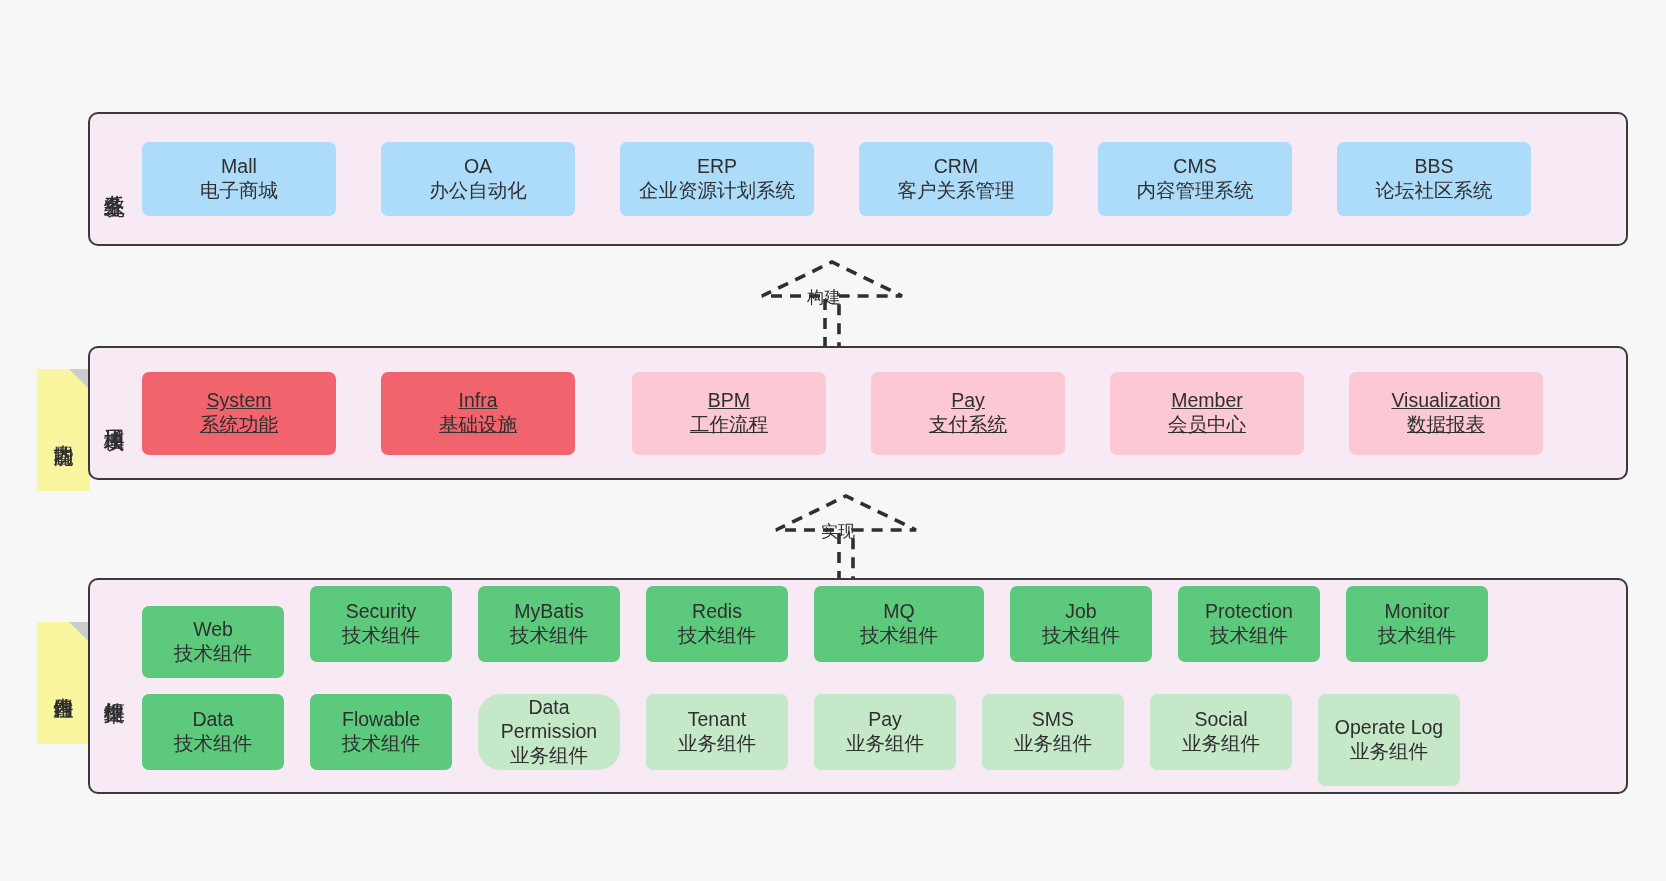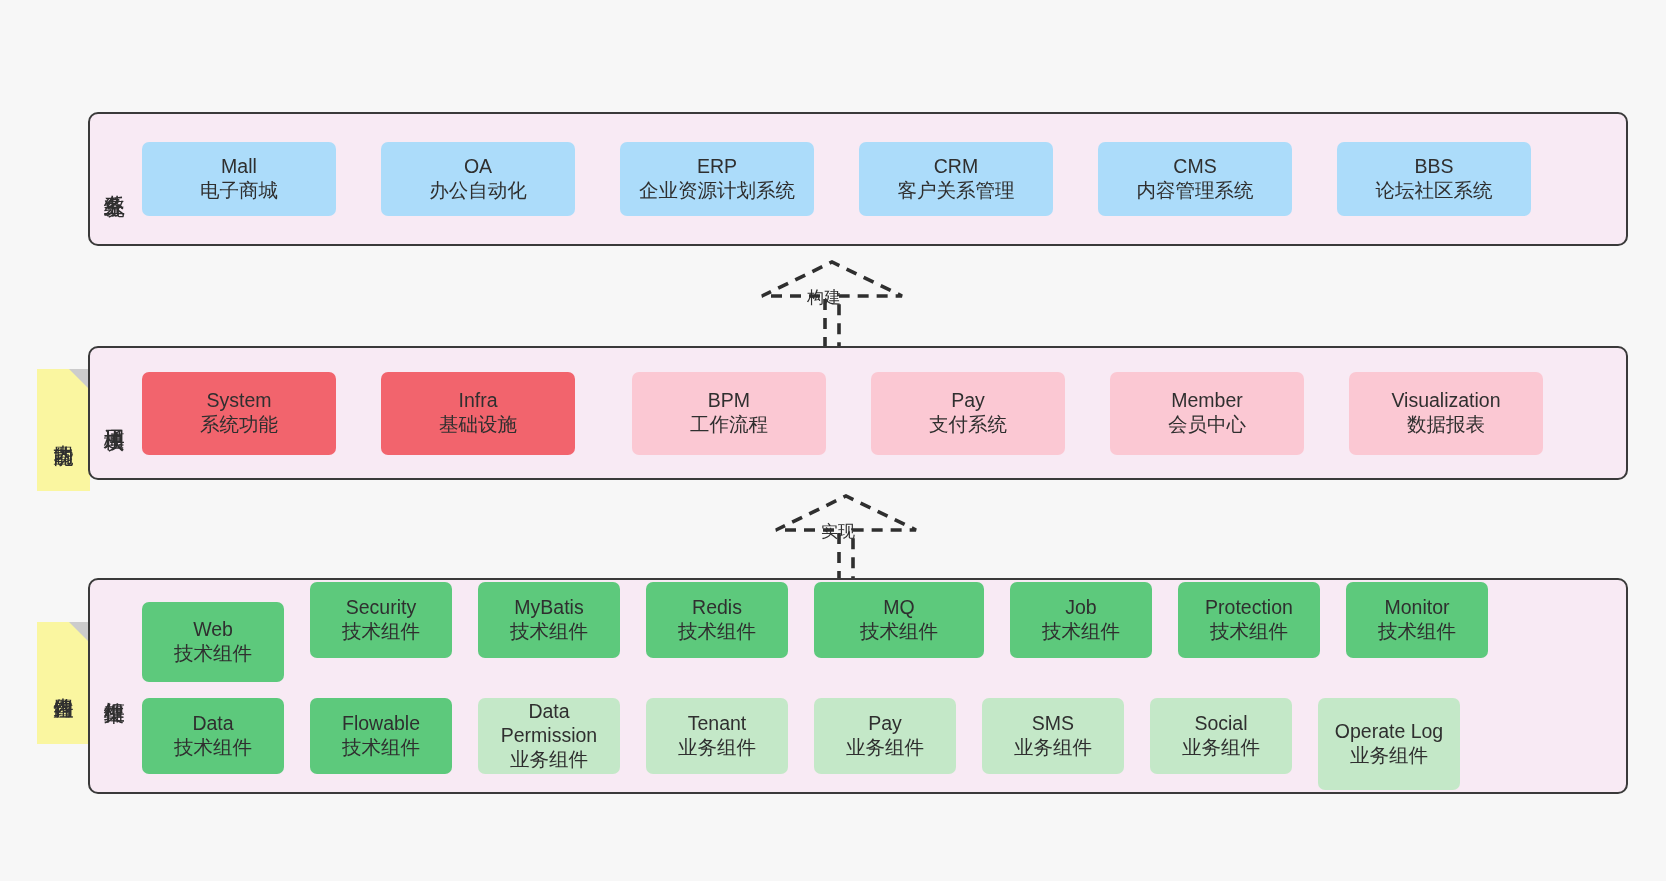--- a/index.html
+++ b/index.html
@@ -171,21 +171,21 @@
   </div>
 
   <div class="note" style="left:37px; top:369px; width:53px; height:122px;">
     <span>内置功能</span>
     <span class="note-fold"></span>
   </div>
 
   <div class="layer" id="layer-common" style="left:88px; top:346px; width:1540px; height:134px;">
     <div class="layer-title">通用模块</div>
     <div class="layer-body">
-      <div class="row" id="row-common" style="gap: 45px;">
+      <div class="row" id="row-common" style="gap: 45px; text-decoration: underline;">
           <div class="box c-red" style="width: 194px; height: 83px;">
             <div class="t-en">System</div>
             <div class="t-cn">系统功能</div>
           </div>
           <div class="box c-red" style="width: 194px; height: 83px;">
             <div class="t-en">Infra</div>
             <div class="t-cn">基础设施</div>
           </div>
           <div class="box c-pink" style="width: 194px; height: 83px; margin-left: 12px;">
             <div class="t-en">BPM</div>
@@ -216,21 +216,21 @@
 
   <div class="note" style="left:37px; top:622px; width:53px; height:122px;">
     <span>内置组件</span>
     <span class="note-fold"></span>
   </div>
 
   <div class="layer" id="layer-framework" style="left:88px; top:578px; width:1540px; height:216px;">
     <div class="layer-title">框架组件</div>
     <div class="layer-body">
       <div class="row" id="row-framework-tech" style="gap: 26px;">
-          <div class="box c-green" style="width: 142px; height: 80px; margin-top: 20px;">
+          <div class="box c-green" style="width: 142px; height: 72px; margin-top: 20px;">
             <div class="t-en">Web</div>
             <div class="t-cn">技术组件</div>
           </div>
           <div class="box c-green" style="width: 142px; height: 76px;">
             <div class="t-en">Security</div>
             <div class="t-cn">技术组件</div>
           </div>
           <div class="box c-green" style="width: 142px; height: 76px;">
             <div class="t-en">MyBatis</div>
             <div class="t-cn">技术组件</div>
@@ -258,21 +258,21 @@
         </div>
       <div class="row" id="row-framework-biz" style="gap: 26px;">
           <div class="box c-green" style="width: 142px; height: 76px;">
             <div class="t-en">Data</div>
             <div class="t-cn">技术组件</div>
           </div>
           <div class="box c-green" style="width: 142px; height: 76px;">
             <div class="t-en">Flowable</div>
             <div class="t-cn">技术组件</div>
           </div>
-          <div class="box c-lightgreen" style="width: 142px; height: 76px;">
+          <div class="box c-lightgreen" style="width: 142px; height: 76px; border-radius: 22px;">
             <div class="t-en">Data Permission</div>
             <div class="t-cn">业务组件</div>
           </div>
           <div class="box c-lightgreen" style="width: 142px; height: 76px;">
             <div class="t-en">Tenant</div>
             <div class="t-cn">业务组件</div>
           </div>
           <div class="box c-lightgreen" style="width: 142px; height: 76px;">
             <div class="t-en">Pay</div>
             <div class="t-cn">业务组件</div>

